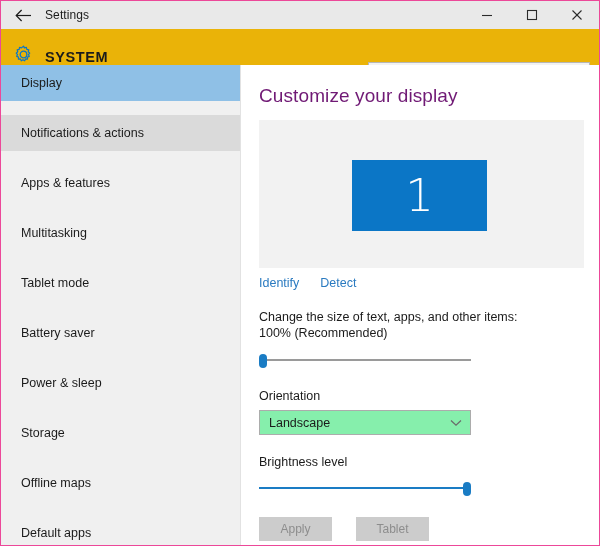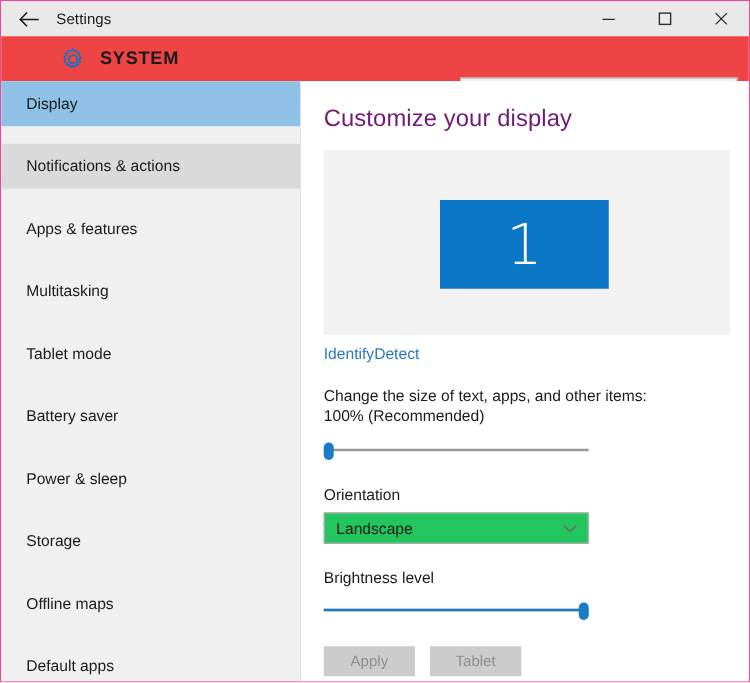--- a/index.html
+++ b/index.html
@@ -62,26 +62,25 @@
     display: flex;
     align-items: center;
     justify-content: center;
     color: #2b2b2b;
   }
   .win-btn svg { display: block; }
 
   
   .header {
     height: 36px;
-    background: #ef4444;
-    display: flex;
-    align-items: center;
+    background: #eab308;
+    display: flex;
+    align-items: flex-end;
     flex: 0 0 auto;
     position: relative;
-    padding-left: 35px;
   }
   .gear-wrap {
     width: 44px;
     display: flex;
     align-items: center;
     justify-content: center;
     color: #0b76c6;
   }
   .system-title {
     font-size: 14.5px;
@@ -189,20 +188,21 @@
     color: #ffffff;
     font-size: 45px;
     font-weight: 300;
     line-height: 1;
     font-family: "DejaVu Sans", sans-serif;
   }
 
   .link-row {
     margin-top: 8px;
     display: flex;
+    gap: 21px;
     align-items: center;
   }
   .link {
     font-size: 12.5px;
     color: #2a7ac0;
     cursor: pointer;
   }
 
   .setting-label {
     font-size: 12.5px;
@@ -246,21 +246,21 @@
     font-size: 12.5px;
     color: #1b1b1b;
     margin-top: 20px;
   }
 
   .dropdown {
     margin-top: 7px;
     width: 212px;
     height: 25px;
     border: 1px solid #acacac;
-    background: #22c55e;
+    background: #86efac;
     box-sizing: border-box;
     display: flex;
     align-items: center;
     position: relative;
   }
   .dropdown-value {
     font-size: 12.5px;
     color: #1b1b1b;
     padding-left: 9px;
   }
@@ -268,21 +268,21 @@
     position: absolute;
     right: 8px;
     color: #555;
     display: flex;
     align-items: center;
   }
 
   .button-row {
     margin-top: 20px;
     display: flex;
-    gap: 12px;
+    gap: 24px;
   }
   .btn {
     width: 73px;
     height: 24px;
     background: #cccccc;
     border: none;
     color: #8d8d8d;
     font-size: 12px;
     font-family: "Liberation Sans", sans-serif;
     display: flex;

